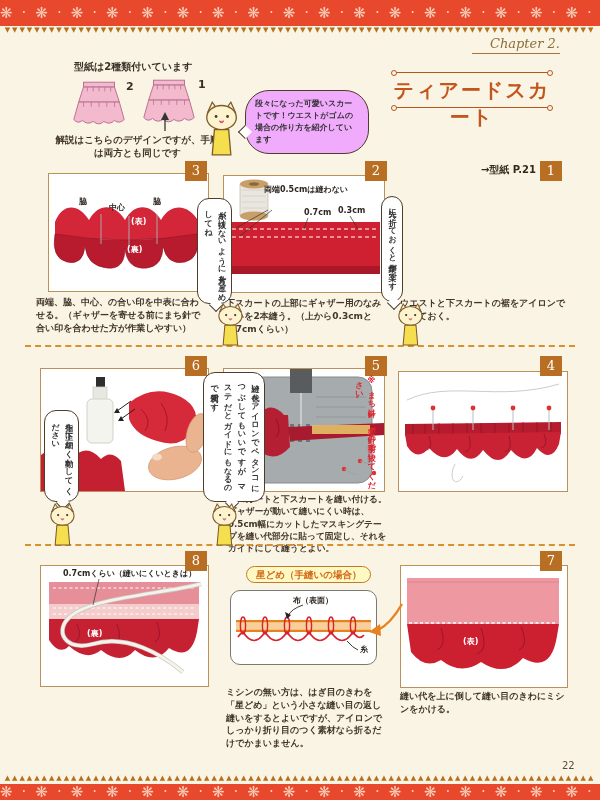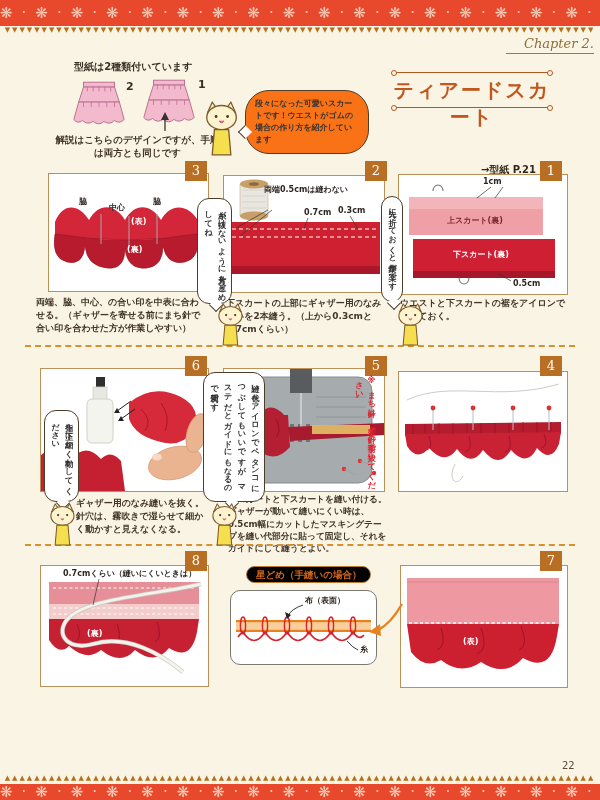--- a/index.html
+++ b/index.html
@@ -6,54 +6,54 @@
   .page{position:relative;width:600px;height:800px;background:#faf4e4;overflow:hidden;
         font-family:"DejaVu Sans",sans-serif;color:#3a3126;}
   .abs{position:absolute;}
   
   .band{position:absolute;left:0;width:600px;height:26px;background:#e8492c;color:#f7cdb9;
         font-size:15px;line-height:26px;letter-spacing:9px;white-space:nowrap;overflow:hidden;text-align:center;}
   .fringe{position:absolute;left:0;width:600px;height:10px;color:#b5701d;font-size:7px;line-height:9px;
         letter-spacing:2px;white-space:nowrap;overflow:hidden;text-align:center;}
   .divider{position:absolute;left:25px;width:550px;height:0;border-top:2px dashed #d9902f;}
   
-  .chapter{position:absolute;left:506px;top:36px;width:88px;text-align:right;
+  .chapter{position:absolute;left:472px;top:36px;width:88px;text-align:right;
         font-family:"DejaVu Serif",serif;font-style:italic;font-size:13px;color:#8d6e3a;
         border-bottom:1px solid #a8743c;padding-bottom:2px;}
   .deco{position:absolute;height:0;border-top:1.5px solid #b4571f;}
   .deco::before,.deco::after{content:"";position:absolute;top:-3.5px;width:4px;height:4px;
         border:1.3px solid #b4571f;border-radius:50%;background:#faf4e4;}
   .deco::before{left:-1px}.deco::after{right:-1px}
   .page-title{position:absolute;left:390px;top:77px;width:164px;text-align:center;
         font-size:20px;font-weight:bold;color:#c2561d;letter-spacing:2px;}
   
   .badge{position:absolute;width:22px;height:20px;background:#b96f23;color:#fff;z-index:4;
         font-family:"DejaVu Serif",serif;font-size:13px;line-height:20px;text-align:center;}
   .photo{position:absolute;background:#fff;border:1px solid #bb9059;overflow:hidden;}
   .photo svg{position:absolute;left:0;top:0;}
   .cap{position:absolute;font-size:9px;font-weight:600;line-height:1.42;color:#42362a;}
   .plabel{position:absolute;font-size:8px;font-weight:600;color:#2e2620;z-index:3;white-space:nowrap;}
   .plabel.white{color:#fff;}
   .plabel.darkred{color:#7c2730;}
   .refnote{position:absolute;font-size:10px;font-weight:700;color:#33291d;}
   
-  .bubble{position:absolute;background:#f97316;border:1.5px solid #4e3d28;border-radius:24px;
+  .bubble{position:absolute;background:#f0abfc;border:1.5px solid #4e3d28;border-radius:24px;
         font-size:8px;font-weight:600;line-height:1.5;padding:7px 9px;color:#333;z-index:6;}
   .bubble::after{content:"";position:absolute;left:-6px;top:58%;width:9px;height:9px;background:#fff;
         border-left:1.5px solid #4e3d28;border-bottom:1.5px solid #4e3d28;transform:rotate(45deg);}
   .vbubble{position:absolute;background:#fff;border:1.5px solid #4e3d28;border-radius:12px;
         writing-mode:vertical-rl;font-size:8px;font-weight:600;line-height:1.7;padding:6px 3px;
         color:#333;z-index:6;}
   .vbubble::after{content:"";position:absolute;bottom:-6.5px;left:38%;width:9px;height:9px;background:#fff;
         border-left:1.5px solid #4e3d28;border-bottom:1.5px solid #4e3d28;transform:rotate(-45deg);}
   .vwarn{position:absolute;writing-mode:vertical-rl;font-size:8px;font-weight:700;color:#e0242f;
         line-height:1.55;z-index:5;}
   .cat{position:absolute;z-index:7;}
   
-  .pill{position:absolute;border:1.5px solid #bf7a2e;border-radius:10px;background:#000000;
+  .pill{position:absolute;border:1.5px solid #bf7a2e;border-radius:10px;background:#fef9c3;
         color:#d2671a;font-size:9.5px;font-weight:700;line-height:15px;padding:0 9px;z-index:3;}
   .diagram{position:absolute;background:#fff;border:1.5px solid #7a7a72;border-radius:10px;overflow:hidden;}
   .pagenum{position:absolute;font-size:10px;color:#5a4a3a;}
   .intro-note{position:absolute;font-size:10px;font-weight:700;color:#3a3126;}
   .skirt-num{position:absolute;font-size:11px;font-weight:600;color:#3a3126;}
 </style>
 </head>
 <body>
 
 <div class="page">
@@ -139,36 +139,20 @@
     </svg>
     <span class="plabel" style="left:40px;top:8px">両端0.5cmは縫わない</span>
     <span class="plabel" style="left:80px;top:32px">0.7cm</span>
     <span class="plabel" style="left:114px;top:30px">0.3cm</span>
   </div>
   <div class="vbubble" style="left:197px;top:198px;height:92px">糸が抜けないように片方を玉どめしてね</div>
   <div class="cap" style="left:226px;top:297px;width:160px">下スカートの上部にギャザー用のなみ縫いを2本縫う。（上から0.3cmと0.7cmくらい）</div>
 
   <div class="refnote" style="left:452px;top:163px;width:84px;text-align:right">→型紙 P.21</div>
   <div class="badge" style="left:540px;top:161px">1</div>
-  <div class="photo" style="left:398px;top:174px;width:168px;height:119px">
-    <svg width="168" height="119" viewBox="0 0 168 119">
-      <rect x="10" y="22" width="134" height="12" fill="#f2b5ba"></rect>
-      <rect x="10" y="34" width="134" height="26" fill="#ef9fa6"></rect>
-      <path d="M92,12 L78,23 M104,12 L96,23" stroke="#333" stroke-width="0.7"></path>
-      <path d="M34,16 a5,6 0 0 1 10,0" stroke="#777" stroke-width="1.1" fill="none"></path>
-      <rect x="14" y="64" width="142" height="32" fill="#ce1f33"></rect>
-      <rect x="14" y="96" width="142" height="7" fill="#a6172a"></rect>
-      <path d="M112,106 L100,99" stroke="#333" stroke-width="0.7"></path>
-      <path d="M60,103 a5,6 0 0 0 10,0" stroke="#777" stroke-width="1.1" fill="none"></path>
-    </svg>
-    <span class="plabel" style="left:84px;top:2px">1cm</span>
-    <span class="plabel darkred" style="left:48px;top:40px">上スカート(裏)</span>
-    <span class="plabel white" style="left:54px;top:74px">下スカート(裏)</span>
-    <span class="plabel" style="left:114px;top:104px">0.5cm</span>
-  </div>
   <div class="vbubble" style="left:381px;top:196px;height:92px">先に折っておくと作業が楽です</div>
   <div class="cap" style="left:400px;top:297px;width:166px">ウエストと下スカートの裾をアイロンで折っておく。</div>
 
   <svg class="cat" style="left:212px;top:302px" width="36" height="45" viewBox="0 0 42 52">
       <use href="#cat-sym"></use>
     </svg>
   <svg class="cat" style="left:392px;top:302px" width="36" height="45" viewBox="0 0 42 52">
       <use href="#cat-sym"></use>
     </svg>
 
@@ -185,21 +169,20 @@
       <path d="M0,86 Q16,72 32,88 Q46,74 60,90 Q70,80 80,92 L84,122 L0,122 Z" fill="#c52031"></path>
       <ellipse cx="134" cy="94" rx="27" ry="16" fill="#eab491" stroke="#d69a74" stroke-width="0.8" transform="rotate(-14 134 94)"></ellipse>
       <ellipse cx="156" cy="64" rx="10" ry="20" fill="#eab491" stroke="#d69a74" stroke-width="0.8" transform="rotate(16 156 64)"></ellipse>
       <ellipse cx="116" cy="88" rx="5" ry="3.5" fill="#f6d9c4"></ellipse>
       <path d="M90,32 L76,42 M94,40 L80,50" stroke="#222" stroke-width="1"></path>
       <polygon points="76,39 73,44 79,44" fill="#222"></polygon>
         <polygon points="80,47 77,52 83,52" fill="#222"></polygon>
     </svg>
   </div>
   <div class="vbubble" style="left:44px;top:410px;height:78px">指を上下に細かく動かしてください</div>
-  <div class="cap" style="left:76px;top:497px;width:130px">ギャザー用のなみ縫いを抜く。針穴は、霧吹きで湿らせて細かく動かすと見えなくなる。</div>
 
   <div class="badge" style="left:365px;top:356px">5</div>
   <div class="photo" style="left:223px;top:368px;width:160px;height:122px">
     <svg width="160" height="122" viewBox="0 0 160 122">
       <rect x="12" y="8" width="136" height="106" rx="14" fill="#a6abad" stroke="#878c8e" stroke-width="1"></rect>
       <path d="M92,28 H142 M92,38 H142 M92,48 H142" stroke="#8d9294" stroke-width="0.8"></path>
       <rect x="66" y="55" width="4" height="18" fill="#6f7476"></rect>
         <rect x="74" y="55" width="4" height="18" fill="#6f7476"></rect>
         <rect x="82" y="55" width="4" height="18" fill="#6f7476"></rect>
       <rect x="66" y="0" width="22" height="24" fill="#585c5e"></rect>
@@ -276,37 +259,39 @@
       <ellipse cx="12" cy="34.5" rx="2.6" ry="8.5" stroke="#d6232e" stroke-width="1.4" fill="none"></ellipse>
       <ellipse cx="34" cy="34.5" rx="2.6" ry="8.5" stroke="#d6232e" stroke-width="1.4" fill="none"></ellipse>
       <ellipse cx="56" cy="34.5" rx="2.6" ry="8.5" stroke="#d6232e" stroke-width="1.4" fill="none"></ellipse>
       <ellipse cx="78" cy="34.5" rx="2.6" ry="8.5" stroke="#d6232e" stroke-width="1.4" fill="none"></ellipse>
       <ellipse cx="100" cy="34.5" rx="2.6" ry="8.5" stroke="#d6232e" stroke-width="1.4" fill="none"></ellipse>
       <ellipse cx="122" cy="34.5" rx="2.6" ry="8.5" stroke="#d6232e" stroke-width="1.4" fill="none"></ellipse>
       <path d="M72,14 Q60,18 57,25" stroke="#222" stroke-width="0.9" fill="none"></path>
       <polygon points="54,21 56,28 60,24" fill="#222"></polygon>
       <path d="M116,50 Q122,57 127,59" stroke="#222" stroke-width="0.9" fill="none"></path>
     </svg>
-    <span class="plabel" style="left:74px;top:4px">布（表面）</span>
+    <span class="plabel" style="left:62px;top:4px">布（表面）</span>
     <span class="plabel" style="left:129px;top:53px">糸</span>
   </div>
   <svg class="abs" style="left:368px;top:596px;z-index:4" width="36" height="44">
     <path d="M34,8 C26,22 18,30 10,34" stroke="#e8821e" stroke-width="2.4" fill="none"></path>
     <polygon points="12,28 1,36 13,40" fill="#e8821e"></polygon>
   </svg>
+  <div class="cap" style="left:226px;top:686px;width:162px">ミシンの無い方は、はぎ目のきわを「星どめ」という小さな縫い目の返し縫いをするとよいですが、アイロンでしっかり折り目のつく素材なら折るだけでかまいません。</div>
 
   <div class="badge" style="left:540px;top:551px">7</div>
   <div class="photo" style="left:400px;top:565px;width:166px;height:121px">
     <svg width="166" height="121" viewBox="0 0 166 121">
       <rect x="6" y="12" width="152" height="46" fill="#ee98a2"></rect>
       <line x1="6" y1="16" x2="158" y2="16" stroke="#d87f8c" stroke-width="0.8"></line>
       <line x1="8" y1="57" x2="156" y2="57" stroke="#fff" stroke-width="1.3" stroke-dasharray="3 2.5"></line>
       <path d="M6,58 L158,58 L156,70 Q150,108 122,92 Q104,112 80,96 Q60,110 40,94 Q24,104 10,86 Z" fill="#cc1f30"></path>
       <path d="M40,62 Q46,80 36,84 M80,62 Q88,84 76,88 M120,60 Q128,80 118,84" stroke="#99122a" stroke-width="0.9" fill="none"></path>
     </svg>
     <span class="plabel white" style="left:62px;top:70px">(表)</span>
   </div>
+  <div class="cap" style="left:400px;top:690px;width:166px">縫い代を上に倒して縫い目のきわにミシンをかける。</div>
 
   <div class="pagenum" style="left:562px;top:760px">22</div>
   <div class="fringe" style="top:774px">▲▲▲▲▲▲▲▲▲▲▲▲▲▲▲▲▲▲▲▲▲▲▲▲▲▲▲▲▲▲▲▲▲▲▲▲▲▲▲▲▲▲▲▲▲▲▲▲▲▲▲▲▲▲▲▲▲▲▲▲▲▲▲▲▲▲▲▲▲▲▲▲▲▲▲▲▲▲▲▲</div>
   <div class="band" style="top:784px;height:16px;line-height:16px">❋·❋·❋·❋·❋·❋·❋·❋·❋·❋·❋·❋·❋·❋·❋·❋·❋·❋·</div>
 
 </div>
 
 </body></html>

